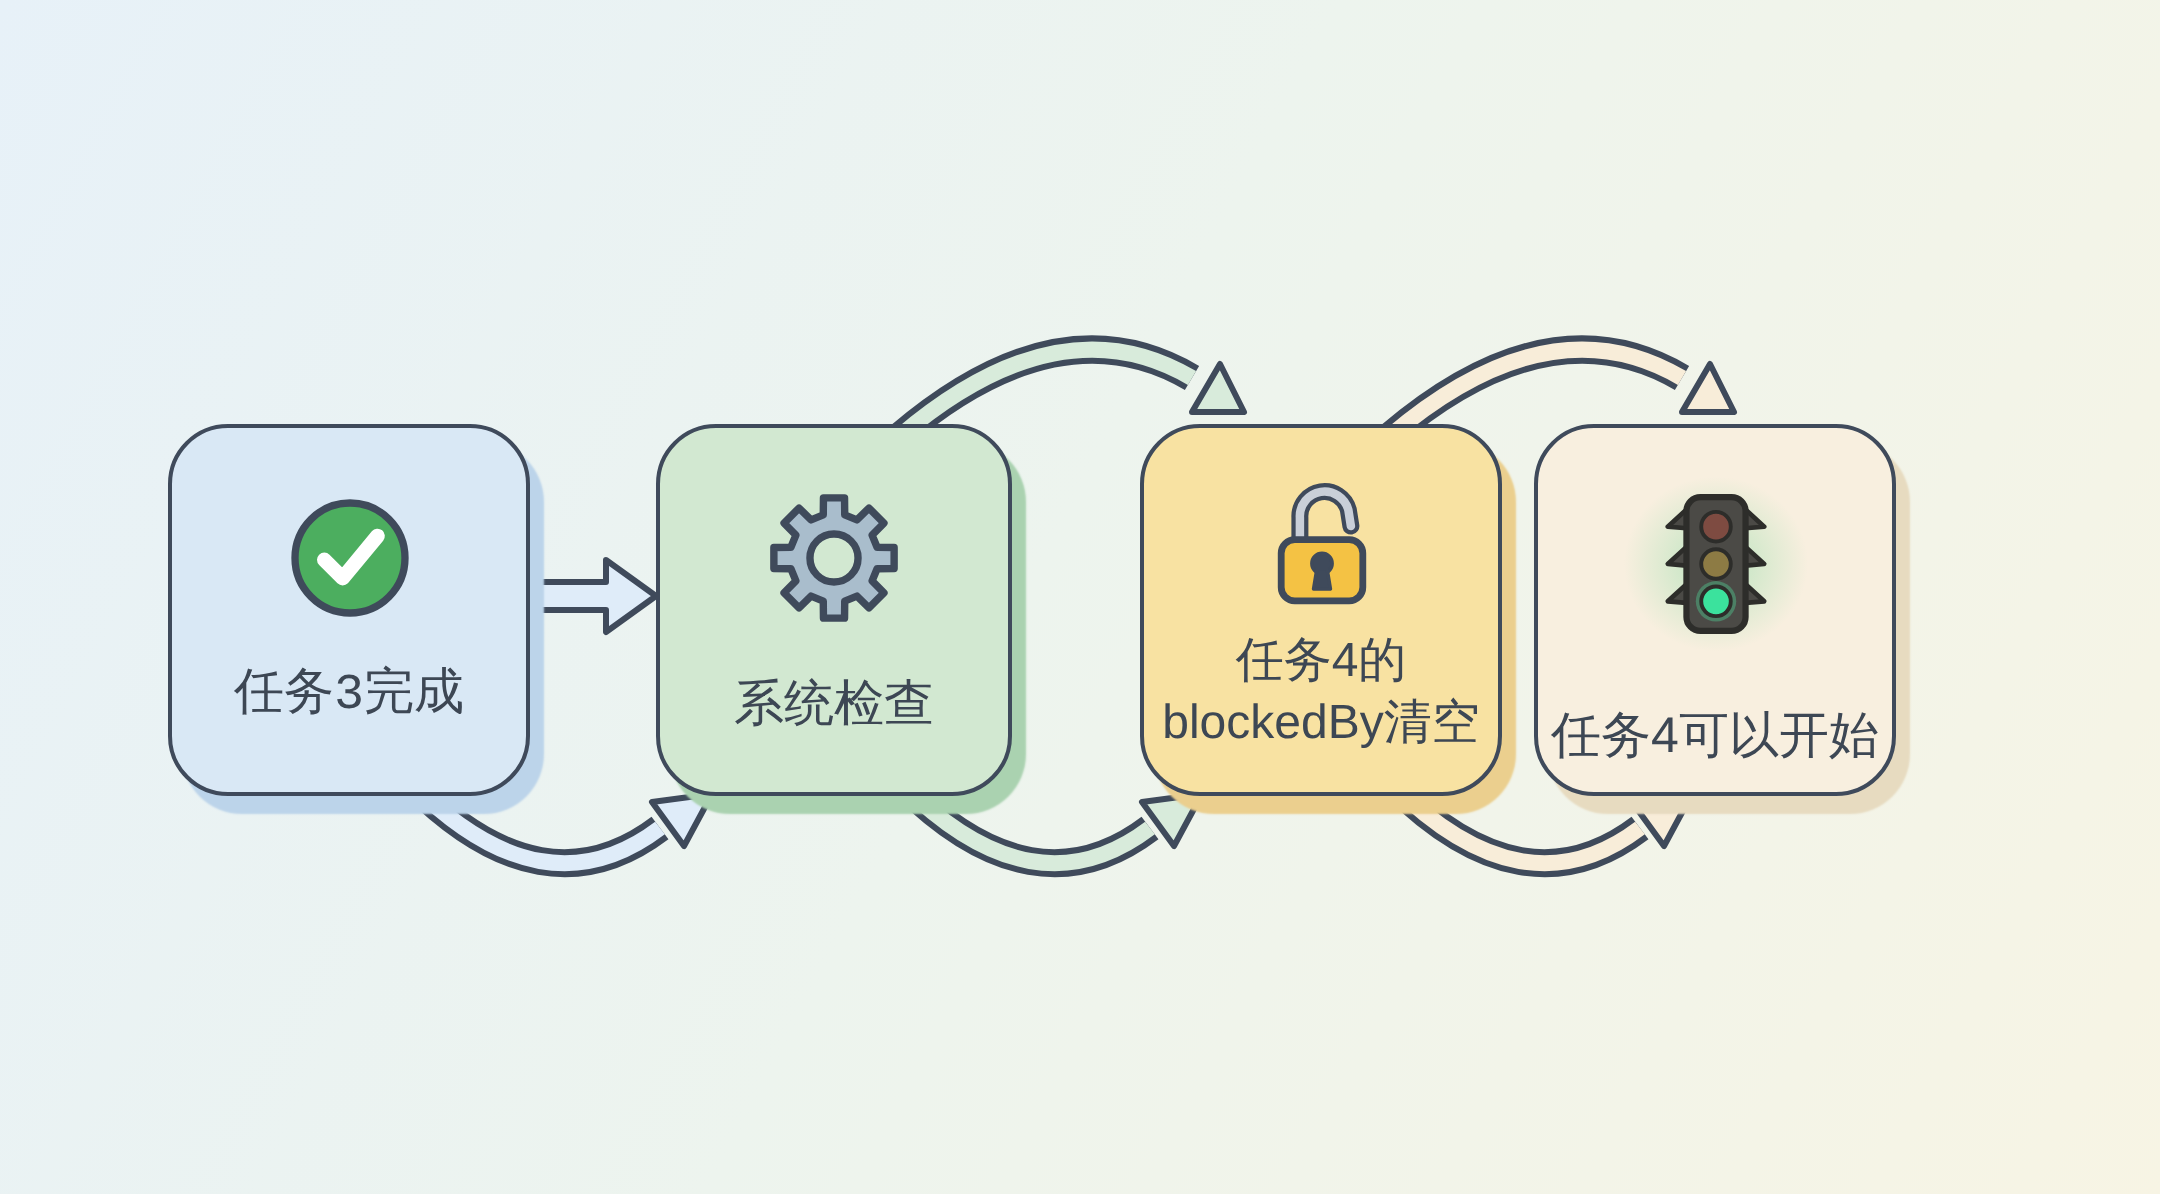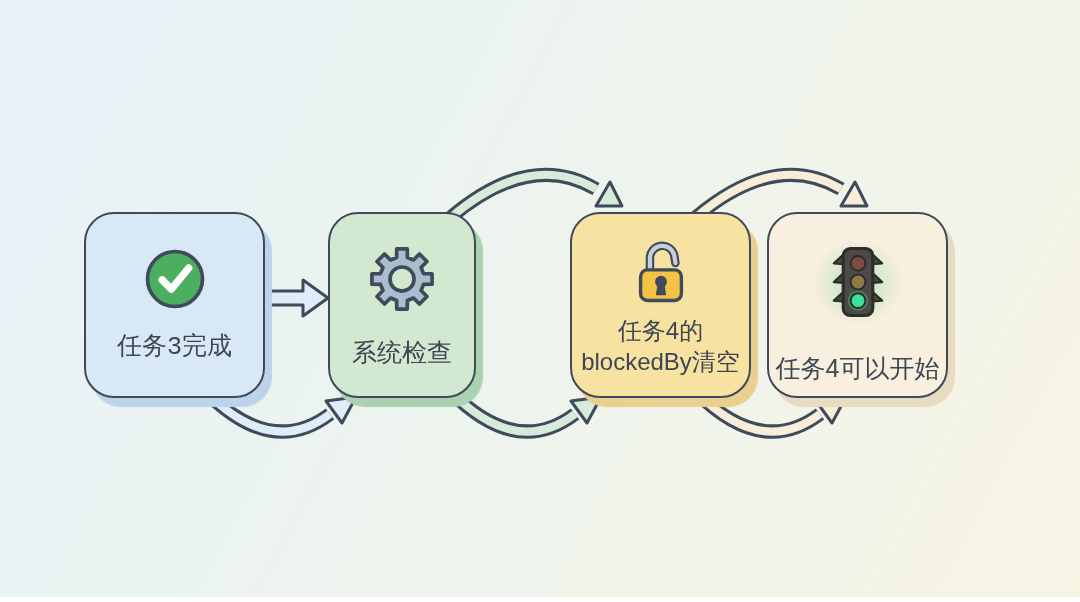--- a/index.html
+++ b/index.html
@@ -25,21 +25,21 @@
   .head.green{fill:var(--arrow-green);}
   .head.cream{fill:var(--arrow-cream);}
   .straight-arrow{fill:var(--arrow-blue);stroke:var(--ink);stroke-width:3;stroke-linejoin:round;}
 
   .node{
     position:absolute;top:212px;height:186px;width:181px;z-index:2;
     border:2.5px solid var(--ink);border-radius:30px;box-sizing:border-box;
     display:flex;flex-direction:column;align-items:center;justify-content:center;gap:20px;
   }
   .node1{left:84px;background:var(--node1-fill);box-shadow:7px 9px 1px var(--node1-shadow);font-family:Liberation Mono, monospace;}
-  .node2{left:328px;width:148px;background:var(--node2-fill);box-shadow:7px 9px 1px var(--node2-shadow);}
+  .node2{left:328px;width:178px;background:var(--node2-fill);box-shadow:7px 9px 1px var(--node2-shadow);}
   .node3{left:570px;background:var(--node3-fill);box-shadow:7px 9px 1px var(--node3-shadow);gap:10px;}
   .node4{left:767px;background:var(--node4-fill);box-shadow:7px 9px 1px var(--node4-shadow);gap:14px;}
   .node-label{
     color:var(--text);font-size:25px;font-weight:500;line-height:1.28;
     text-align:center;white-space:nowrap;
   }
   .node3 .node-label{font-size:24px;}
   .icon-wrap{display:flex;align-items:center;justify-content:center;}
   .glow-wrap{
     width:118px;height:112px;display:flex;align-items:center;justify-content:center;

